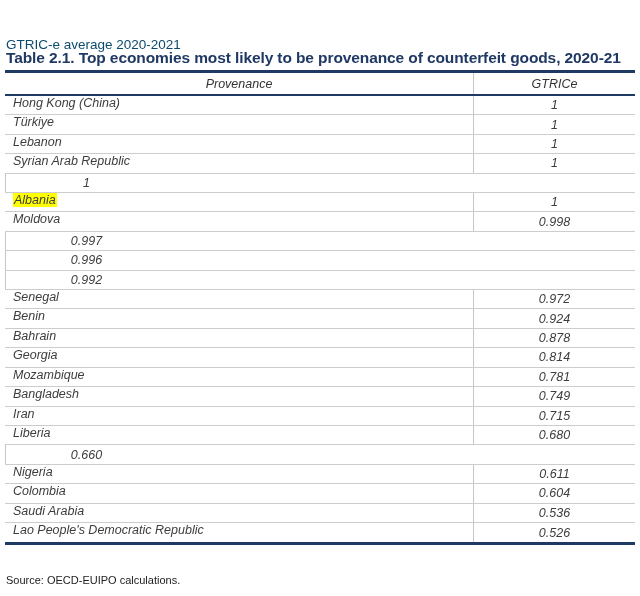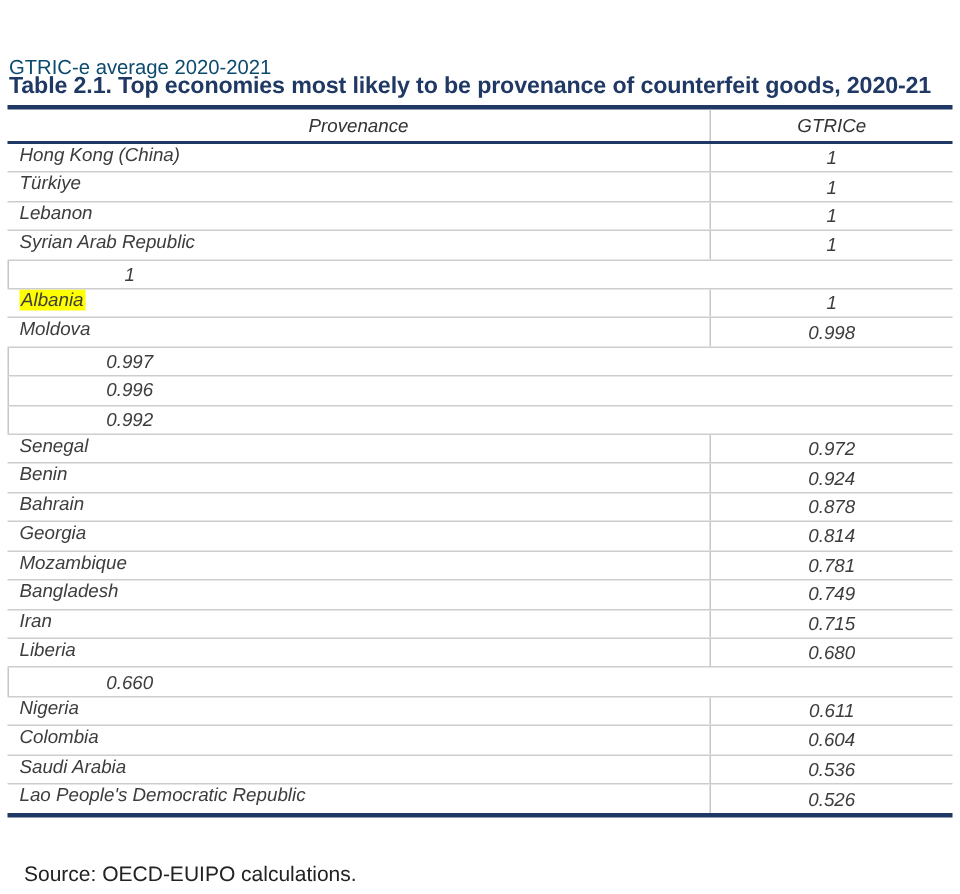--- a/index.html
+++ b/index.html
@@ -92,23 +92,23 @@
     box-sizing: border-box;
     font-size: 12.5px;
     color: var(--body-text);
   }
   .country-label.hl {
     background: var(--highlight);
     padding: 0 1px;
   }
   .doc-source {
     position: absolute;
-    left: 16px;
+    left: 6px;
     top: 574px;
-    font-size: 14px;
+    font-size: 11px;
     color: #222222;
   }
 </style>
 </head>
 <body>
 
 <div class="doc-title">Table 2.1. Top economies most likely to be provenance of counterfeit goods, 2020-21</div>
 
 <div class="doc-subtitle">GTRIC-e average 2020-2021</div>
 

